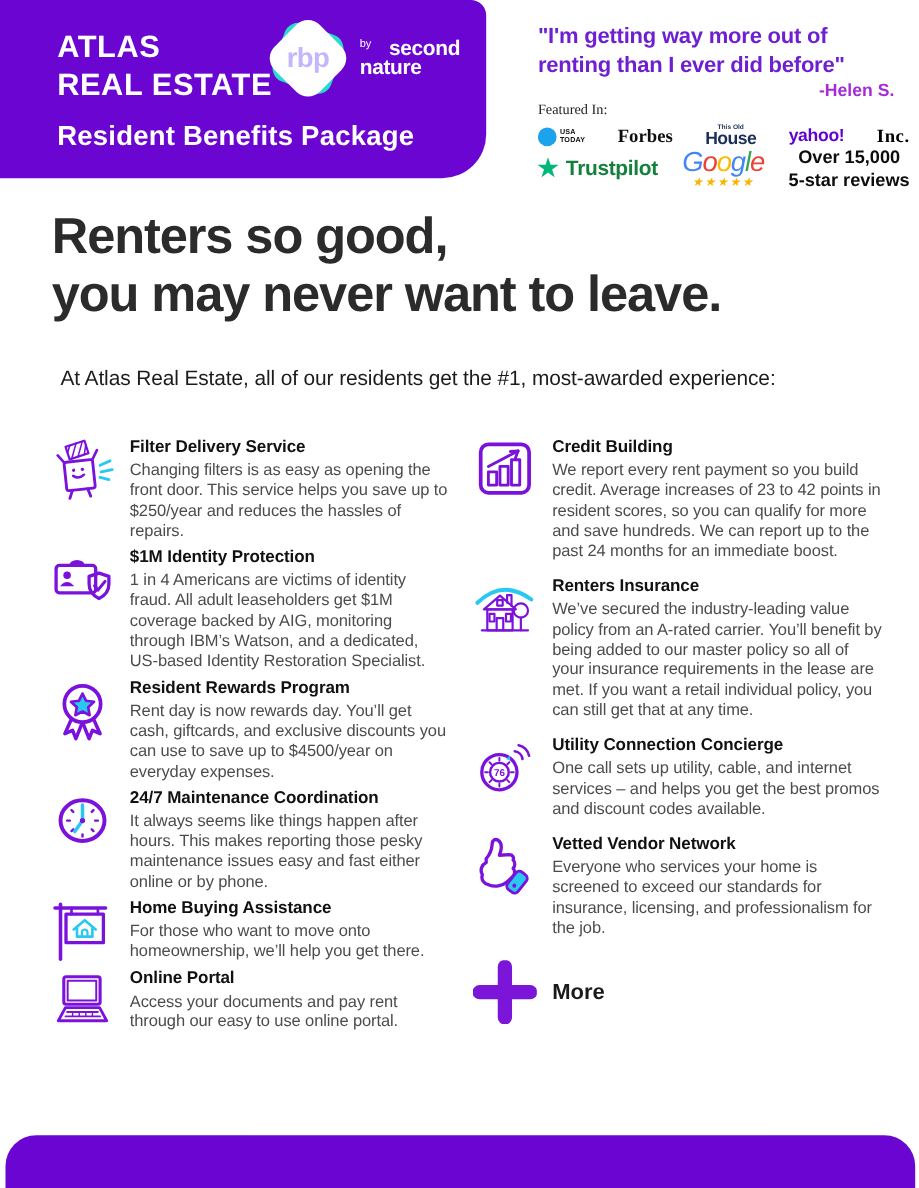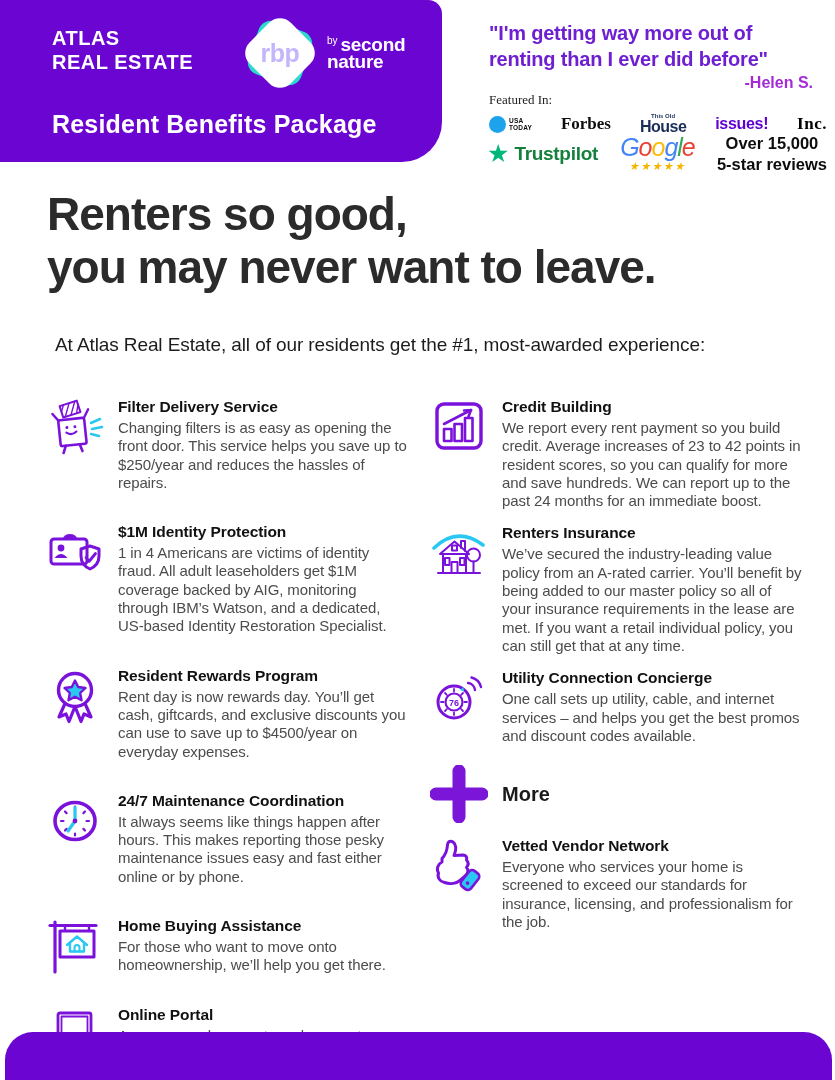--- a/index.html
+++ b/index.html
@@ -6,29 +6,29 @@
   html,body { background:#ffffff; }
   .page {
     position:relative; width:835px; height:1080px; background:#fff;
     font-family:"Liberation Sans", sans-serif; overflow:hidden; margin:0 auto;
   }
   
   .hdr {
     position:absolute; left:0; top:0; width:442px; height:162px;
     background:#6B06D2; border-radius:0 14px 40px 0; color:#fff;
   }
-  .brand { position:absolute; left:52px; top:26px; font-size:20px; font-weight:700; line-height:1.22; letter-spacing:.5px; }
+  .brand { position:absolute; left:52px; top:26px; font-size:28px; font-weight:700; line-height:1.22; letter-spacing:.5px; }
   .logo-cluster { position:absolute; left:243px; top:16px; display:flex; align-items:center; gap:10px; }
   .rbp-badge { position:relative; width:74px; height:74px; }
   .rbp-teal  { position:absolute; inset:9px; background:#2BD9CD; border-radius:13px; transform:rotate(20deg); }
   .rbp-white { position:absolute; inset:8px; background:#fff; border-radius:15px; transform:rotate(45deg); }
   .rbp-text  { position:absolute; inset:0; display:flex; align-items:center; justify-content:center;
                color:#c4b5fd; font-weight:800; font-size:25px; letter-spacing:-.5px; }
   .sn { color:#fff; line-height:1; }
-  .sn-top { display:flex; align-items:flex-start; gap:3px;text-align:center; }
+  .sn-top { display:flex; align-items:flex-start; gap:16px;text-align:center; }
   .sn .by { font-size:10px; font-weight:400; margin-top:1px; }
   .sn .w1, .sn .w2 { font-size:19px; font-weight:700; letter-spacing:-.3px; }
   .sn-bottom { padding-right:1px; margin-top:-2px; }
   .pkg { position:absolute; left:52px; top:110px; font-size:25px; font-weight:700; letter-spacing:.2px; }
 
   
   .testimonial { position:absolute; left:489px; top:20px; width:334px; }
   .quote { color:#6D1FD1; font-size:20px; font-weight:700; line-height:1.32; letter-spacing:-.2px; }
   .attr  { color:#A52BD8; font-size:16px; font-weight:700; text-align:right; padding-right:10px; margin-top:1px; }
 
@@ -57,21 +57,21 @@
   .gstars { font-size:11px; color:#F7B500; letter-spacing:1.5px; margin-top:1px; }
   .over { font-size:16.5px; font-weight:800; color:#0d0d0d; line-height:1.25; text-align:center; }
 
   
   .headline { position:absolute; left:47px; top:188px; font-size:46px; font-weight:800; color:#2B2B2B;
               line-height:1.15; letter-spacing:-1px; }
   .subheadline { position:absolute; left:55px; top:334px; font-size:19px; color:#1c1c1c; font-weight:500; letter-spacing:-.1px; }
 
   
   .col { position:absolute; top:398px; display:flex; flex-direction:column; }
-  .col-left  { left:46px;  width:362px; gap:31px; }
+  .col-left  { left:46px;  width:362px; gap:6px; }
   .col-right { left:430px; width:372px; gap:14px; }
   .item { display:flex; gap:14px; }
   .icon { flex:0 0 58px; width:58px; height:58px; }
   .txt { flex:1; }
   .t { font-size:15.5px; font-weight:700; color:#111; margin-bottom:3px; letter-spacing:-.1px; }
   .b { font-size:15px; color:#4C4C4C; line-height:1.22; letter-spacing:-.1px; }
   .item-more { align-items:center; margin-top:6px; }
   .more-label { font-size:20px; font-weight:800; color:#1a1a1a; }
 
   
@@ -124,21 +124,21 @@
         <span class="usat-txt">
           <div>USA</div>
           <div>TODAY</div>
         </span>
       </div>
       <span class="forbes">Forbes</span>
       <span class="house">
         <div class="house-top">This Old</div>
         <div class="house-main">House</div>
       </span>
-      <span class="yahoo">issues!</span>
+      <span class="yahoo">yahoo!</span>
       <span class="inc">Inc.</span>
     </div>
   </section>
 
   <section class="reviews">
     <div class="tp">
       <span class="tp-star">★</span>
       <span class="tp-name">Trustpilot</span>
     </div>
     <div class="google">
@@ -320,44 +320,44 @@
           <path d="M30,21 l3.5,-3 l0.5,4.5 z" fill="#29C8F2"></path>
           <path class="p" d="M38,14 a8,8 0 0 1 7,7 M41.5,8.5 a13,13 0 0 1 9.5,9.5" stroke-width="2.4"></path>
         </svg>
       </div>
       <div class="txt">
         <div class="t">Utility Connection Concierge</div>
         <div class="b">One call sets up utility, cable, and internet services – and helps you get the best promos and discount codes available.</div>
       </div>
     </div>
 
-    <div class="item item-more">
-      <div class="icon">
-        <svg viewBox="0 0 58 58" width="58" height="58">
-          <path d="M29,6 V52 M6,29 H52" stroke="#7B16D9" stroke-width="13" stroke-linecap="round"></path>
-        </svg>
-      </div>
-      <div class="txt">
-        <div class="more-label">More</div>
-      </div>
-    </div>
-
     <div class="item">
       <div class="icon">
         <svg viewBox="0 0 58 58" width="58" height="58">
           <path class="p" d="M12,25 c-4,2 -6,7 -3.5,11 c-1.5,5 1.5,8.5 6,9.5 c5.5,2 12,1 16,-2.5 l5,-4.5 c3,-2.5 3,-6 1,-8 c2,-2.5 2,-5.5 0,-7.5 c1,-2.5 -0.5,-5 -3.5,-5 l-9,0.5 c2,-5 3,-10.5 -1,-13.5 c-3,-2 -5.5,0 -5.5,3 c-0.5,6.5 -2.5,10.5 -5.5,13.5 z" stroke-width="3"></path>
           <g transform="translate(40,43) rotate(38)">
             <rect x="-6" y="-10" width="12" height="20" rx="4" fill="#29C8F2" stroke="#7A12DB" stroke-width="2.6"></rect>
             <circle cx="0" cy="4" r="1.8" fill="#7A12DB"></circle>
           </g>
         </svg>
       </div>
       <div class="txt">
         <div class="t">Vetted Vendor Network</div>
         <div class="b">Everyone who services your home is screened to exceed our standards for insurance, licensing, and professionalism for the job.</div>
       </div>
     </div>
 
+    <div class="item item-more">
+      <div class="icon">
+        <svg viewBox="0 0 58 58" width="58" height="58">
+          <path d="M29,6 V52 M6,29 H52" stroke="#7B16D9" stroke-width="13" stroke-linecap="round"></path>
+        </svg>
+      </div>
+      <div class="txt">
+        <div class="more-label">More</div>
+      </div>
+    </div>
+
   </div>
 
   <footer class="bottom-bar"></footer>
 
 </div>
 
 </body></html>

